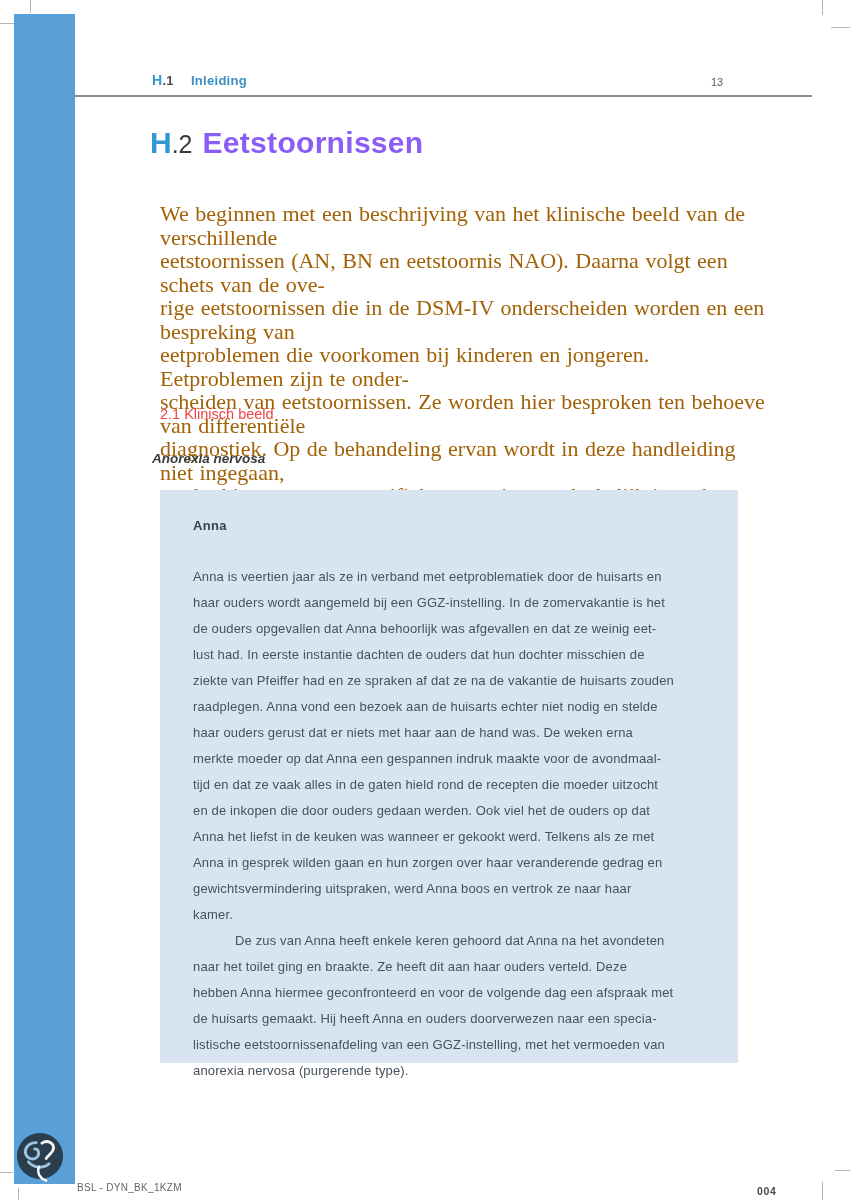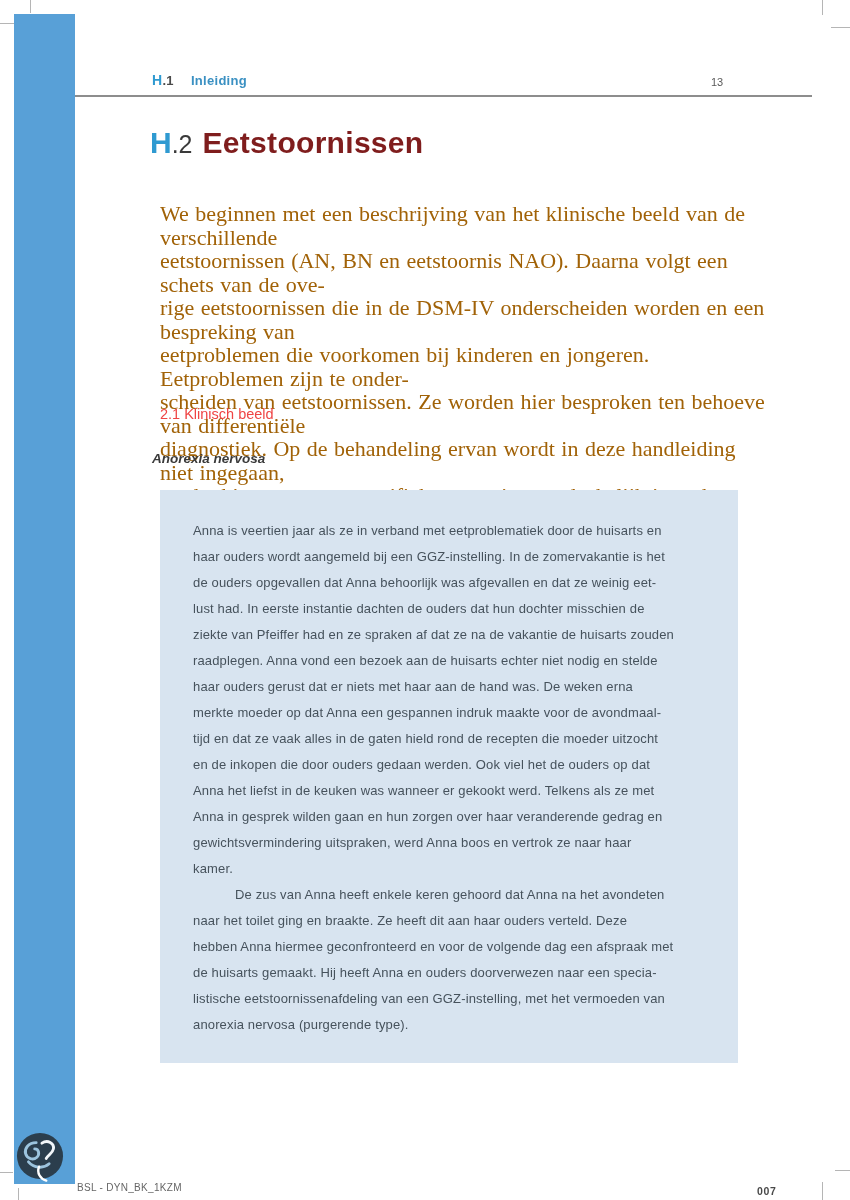--- a/index.html
+++ b/index.html
@@ -13,21 +13,21 @@
   .running-header{position:absolute;left:152px;top:72px;font-size:13px;letter-spacing:.3px;}
   .rh-letter{color:#2f9ad1;font-weight:bold;font-size:14px;}
   .rh-num{color:#4a4a4a;font-weight:bold;}
   .rh-title{color:#3a90c2;font-weight:bold;margin-left:17px;}
   .pagenum-top{position:absolute;left:711px;top:76px;font-size:11px;color:#5a5a5a;}
   .header-rule{position:absolute;left:75px;top:95px;width:737px;height:2px;background:#8d8d8d;}
   
   .chapter-title{position:absolute;left:150px;top:124px;margin:0;font-weight:normal;}
   .t-letter{color:#2f9ad1;font-weight:bold;font-size:30px;}
   .t-num{color:#3a3a3a;font-size:25px;}
-  .t-text{color:#7f1d1d;font-weight:bold;font-size:30px;margin-left:10px;letter-spacing:.3px;}
+  .t-text{color:#8b5cf6;font-weight:bold;font-size:30px;margin-left:10px;letter-spacing:.3px;}
   
   .intro{position:absolute;left:160px;top:202px;width:608px;
          font-family:"Liberation Serif",serif;font-size:22px;line-height:23.5px;
          color:#a16207;white-space:pre-line;word-spacing:1px;}
   
   .sec-heading{position:absolute;left:160px;top:406px;font-size:14.5px;font-weight:normal;color:#ef4444;}
   .subsec-heading{position:absolute;left:152px;top:451px;font-size:13.5px;font-weight:bold;
                   font-style:italic;color:#3a3a3a;}
   
   .case-box{position:absolute;left:160px;top:490px;width:578px;height:573px;
@@ -74,20 +74,21 @@
 eetproblemen die voorkomen bij kinderen en jongeren. Eetproblemen zijn te onder-
 scheiden van eetstoornissen. Ze worden hier besproken ten behoeve van differentiële
 diagnostiek. Op de behandeling ervan wordt in deze handleiding niet ingegaan,
 omdat hiervoor geen specifieke expertise noodzakelijk is op het gebied van eet-
 stoornissen.</div>
 
   <div class="sec-heading">2.1 Klinisch beeld</div>
   <div class="subsec-heading">Anorexia nervosa</div>
 
   <div class="case-box">
+    <div class="case-title">Anna</div>
     <div class="case-p">Anna is veertien jaar als ze in verband met eetproblematiek door de huisarts en
 haar ouders wordt aangemeld bij een GGZ-instelling. In de zomervakantie is het
 de ouders opgevallen dat Anna behoorlijk was afgevallen en dat ze weinig eet-
 lust had. In eerste instantie dachten de ouders dat hun dochter misschien de
 ziekte van Pfeiffer had en ze spraken af dat ze na de vakantie de huisarts zouden
 raadplegen. Anna vond een bezoek aan de huisarts echter niet nodig en stelde
 haar ouders gerust dat er niets met haar aan de hand was. De weken erna
 merkte moeder op dat Anna een gespannen indruk maakte voor de avondmaal-
 tijd en dat ze vaak alles in de gaten hield rond de recepten die moeder uitzocht
 en de inkopen die door ouders gedaan werden. Ook viel het de ouders op dat
@@ -105,15 +106,15 @@
 
   <svg class="logo" viewBox="0 0 50 54">
     <circle cx="25" cy="25" r="24" fill="#2b3e4d"></circle>
     <path d="M21 11 C13 11 8.5 17 10 22.5 C11.5 28 18 29.5 21.5 26.5 C25 23.5 24 17.5 19.5 17.5" stroke="#9cc4de" stroke-width="3" fill="none" stroke-linecap="round"></path>
     <path d="M27 11.5 C33 7.5 40 11.5 39 17.5 C38.2 22 33.5 23.5 31.5 27.5" stroke="#f2f6f9" stroke-width="3" fill="none" stroke-linecap="round"></path>
     <path d="M13 31 C18.5 37.5 28.5 38.5 34.5 33" stroke="#9cc4de" stroke-width="3" fill="none" stroke-linecap="round"></path>
     <path d="M24 36 C21.5 42.5 25 48.5 31.5 50.5" stroke="#ffffff" stroke-width="2.5" fill="none" stroke-linecap="round"></path>
   </svg>
 
   <div class="footer-left">BSL - DYN_BK_1KZM</div>
-  <div class="footer-right">007</div>
+  <div class="footer-right">004</div>
 
 </div>
 
 </body></html>

